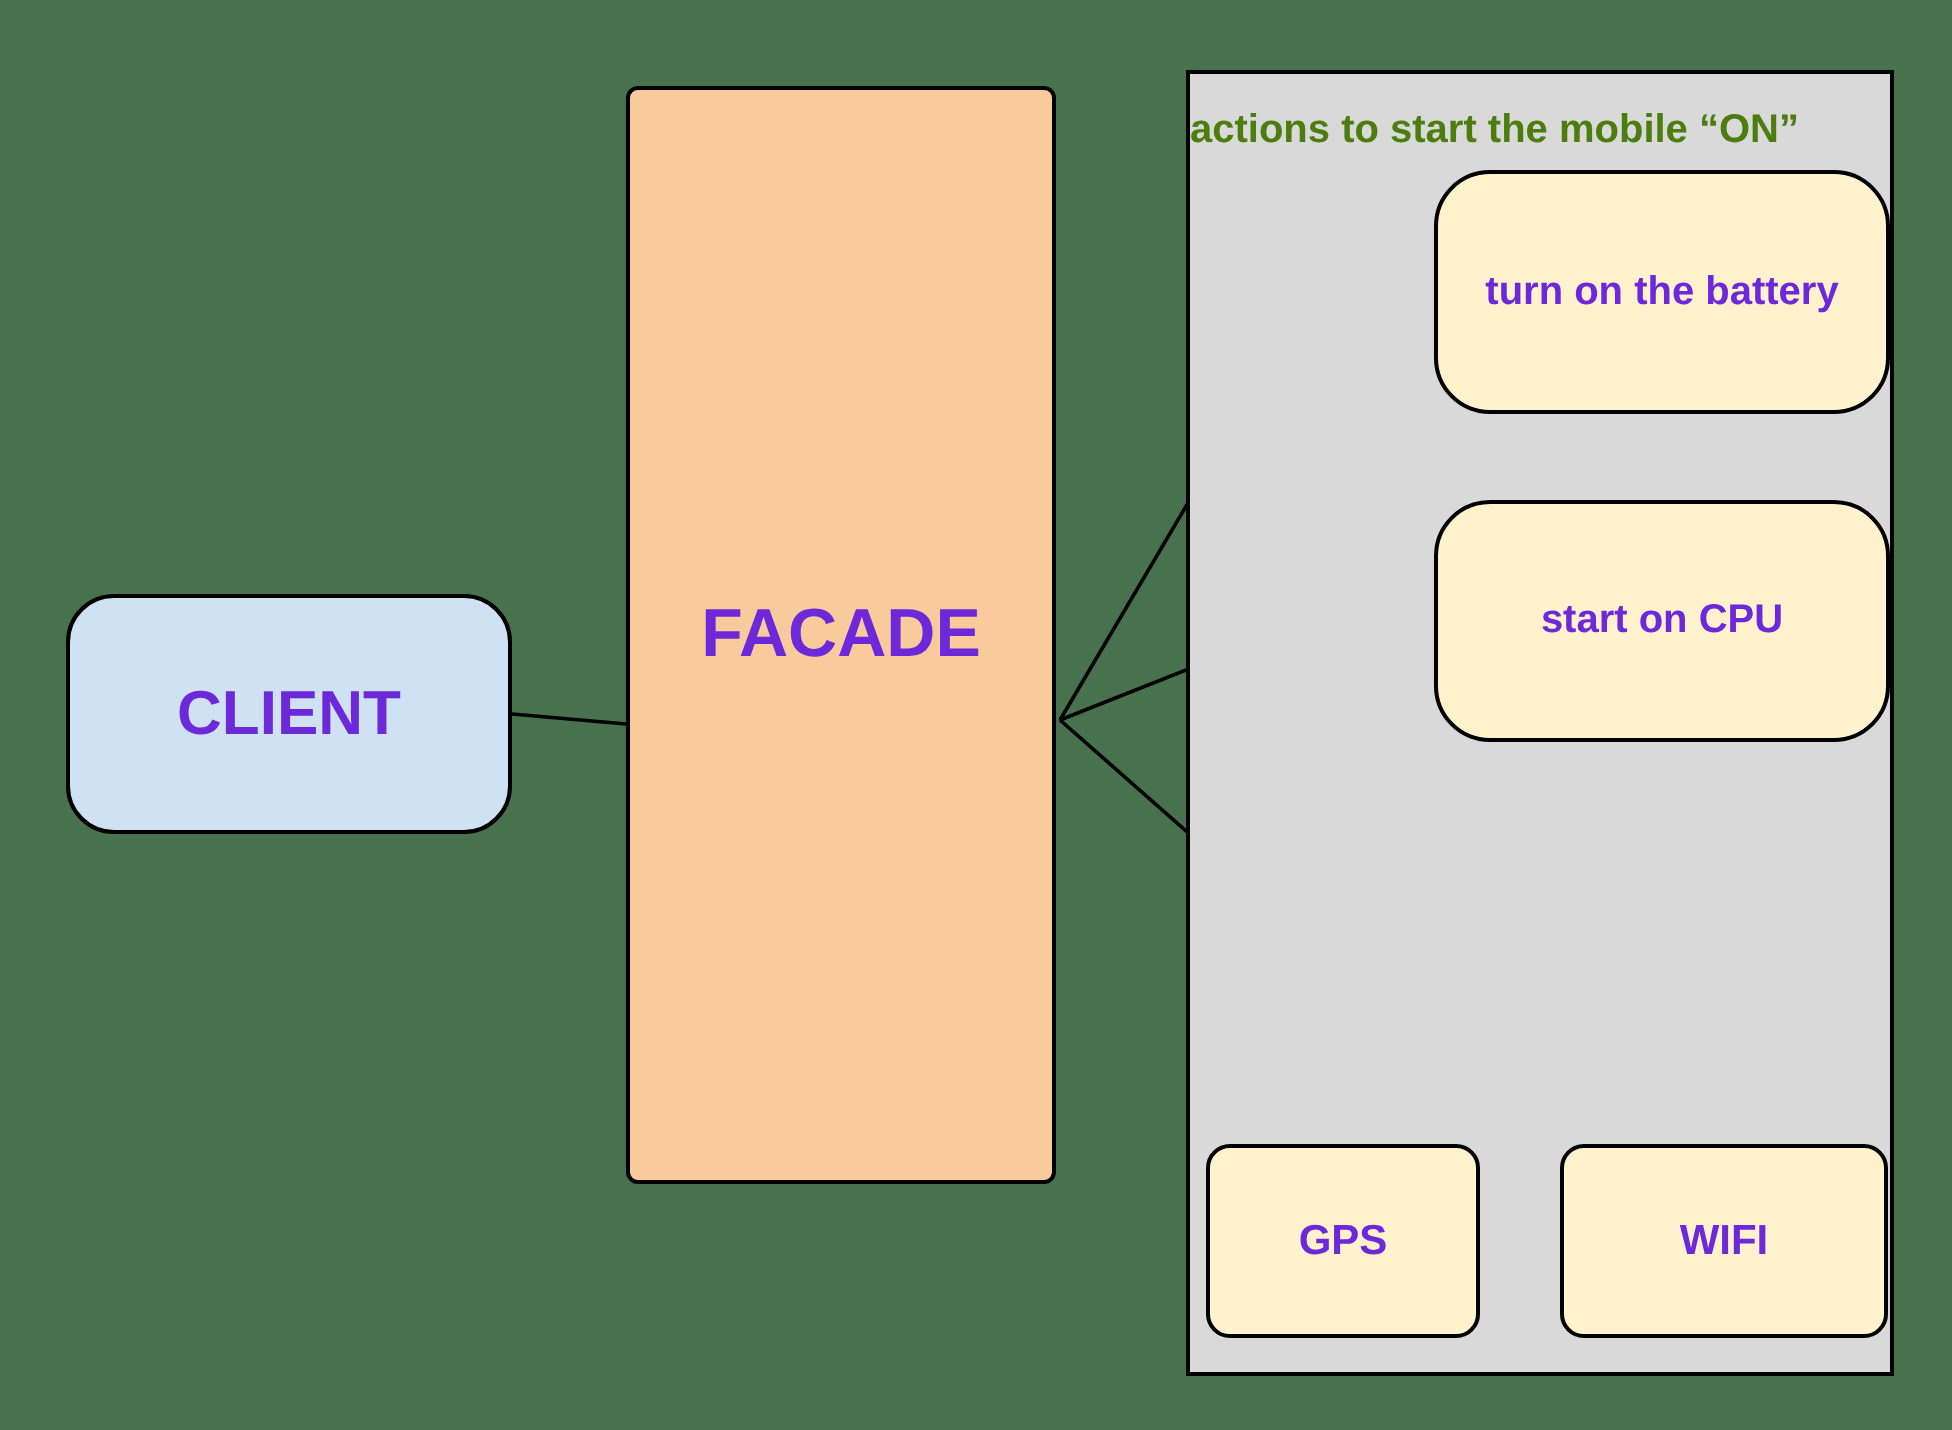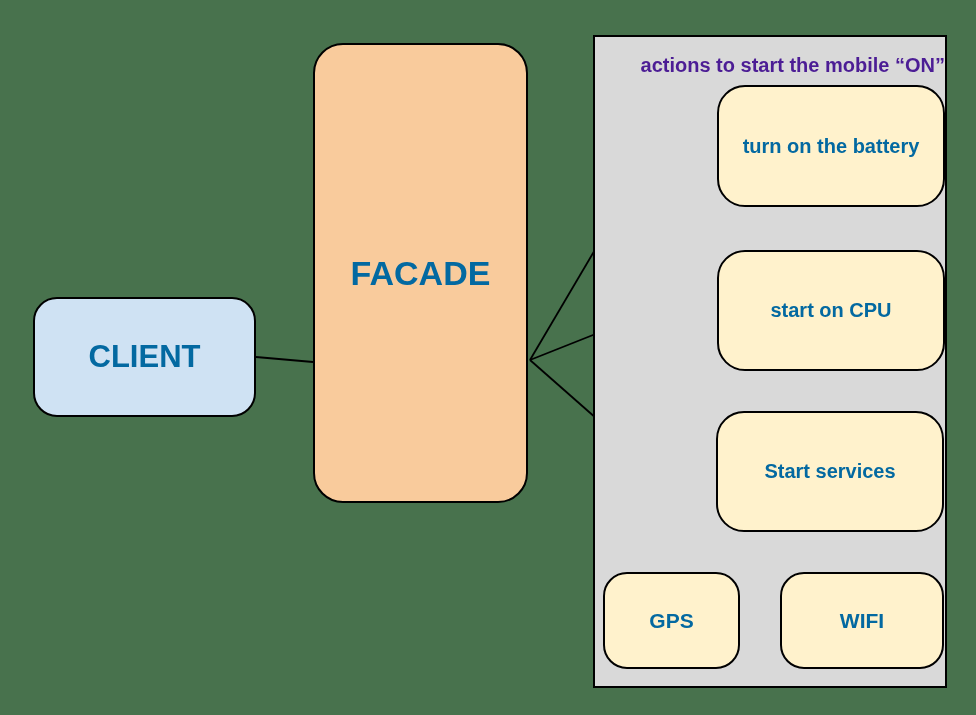--- a/index.html
+++ b/index.html
@@ -21,66 +21,66 @@
     pointer-events: none;
   }
   .node {
     position: absolute;
     display: flex;
     align-items: center;
     justify-content: center;
     text-align: center;
     border: 2px solid #000000;
     box-sizing: border-box;
-    color: #0369a1;
+    color: #6d28d9;
     font-weight: bold;
   }
   .client-box {
     left: 33px; top: 297px;
     width: 223px; height: 120px;
     background: #CFE2F3;
     border-radius: 24px;
     font-size: 31px;
   }
   .facade-box {
     left: 313px; top: 43px;
-    width: 215px; height: 460px;
+    width: 215px; height: 549px;
     background: #F9CB9C;
-    border-radius: 30px;
+    border-radius: 6px;
     font-size: 34px;
   }
   .panel {
     position: absolute;
     left: 593px; top: 35px;
     width: 354px; height: 653px;
     background: #D9D9D9;
     border: 2px solid #000000;
     box-sizing: border-box;
   }
   .panel-title {
     position: absolute;
     left: 0; top: 17px;
     width: 100%;
-    text-align: right;
+    text-align: left;
     font-size: 20px;
     font-weight: bold;
-    color: #4c1d95;
+    color: #4d7c0f;
   }
   .action-box {
     background: #FFF2CC;
     border-radius: 28px;
     font-size: 20px;
     padding: 0 14px;
   }
   .action-battery { left: 717px; top: 85px;  width: 228px; height: 122px; }
   .action-cpu     { left: 717px; top: 250px; width: 228px; height: 121px; }
   .action-services{ left: 716px; top: 411px; width: 228px; height: 121px; }
   .service-box {
     background: #FFF2CC;
-    border-radius: 24px;
+    border-radius: 12px;
     font-size: 21px;
     text-align: right;
   }
   .service-gps  { left: 603px; top: 572px; width: 137px; height: 97px; }
   .service-wifi { left: 780px; top: 572px; width: 164px; height: 97px; }
   .label { pointer-events: none; }
 </style>
 </head>
 <body>
 
@@ -108,23 +108,20 @@
   </div>
 
   <div class="node action-box action-battery">
     <span class="label">turn on the battery</span>
   </div>
 
   <div class="node action-box action-cpu">
     <span class="label">start on CPU</span>
   </div>
 
-  <div class="node action-box action-services">
-    <span class="label">Start services</span>
-  </div>
 
   <div class="node service-box service-gps">
     <span class="label">GPS</span>
   </div>
 
   <div class="node service-box service-wifi">
     <span class="label">WIFI</span>
   </div>
 
 </div>

